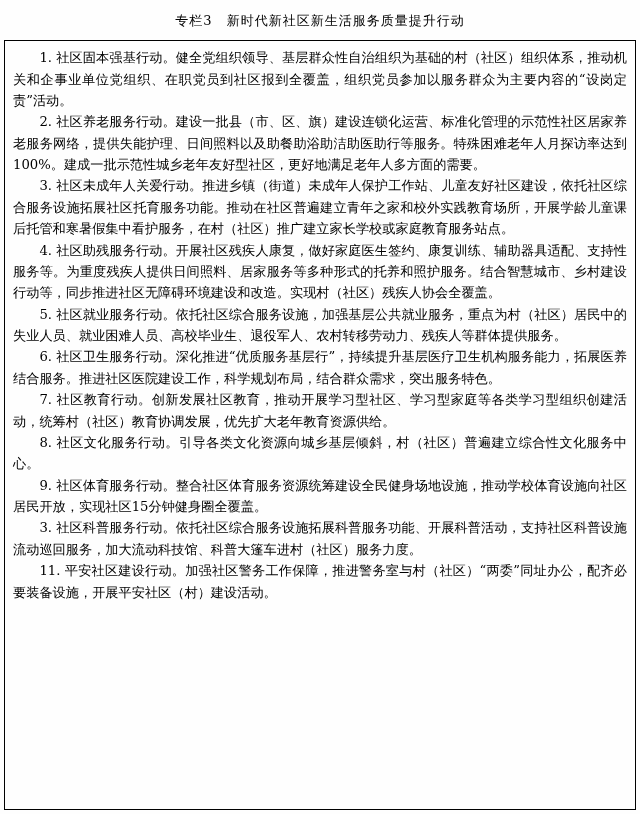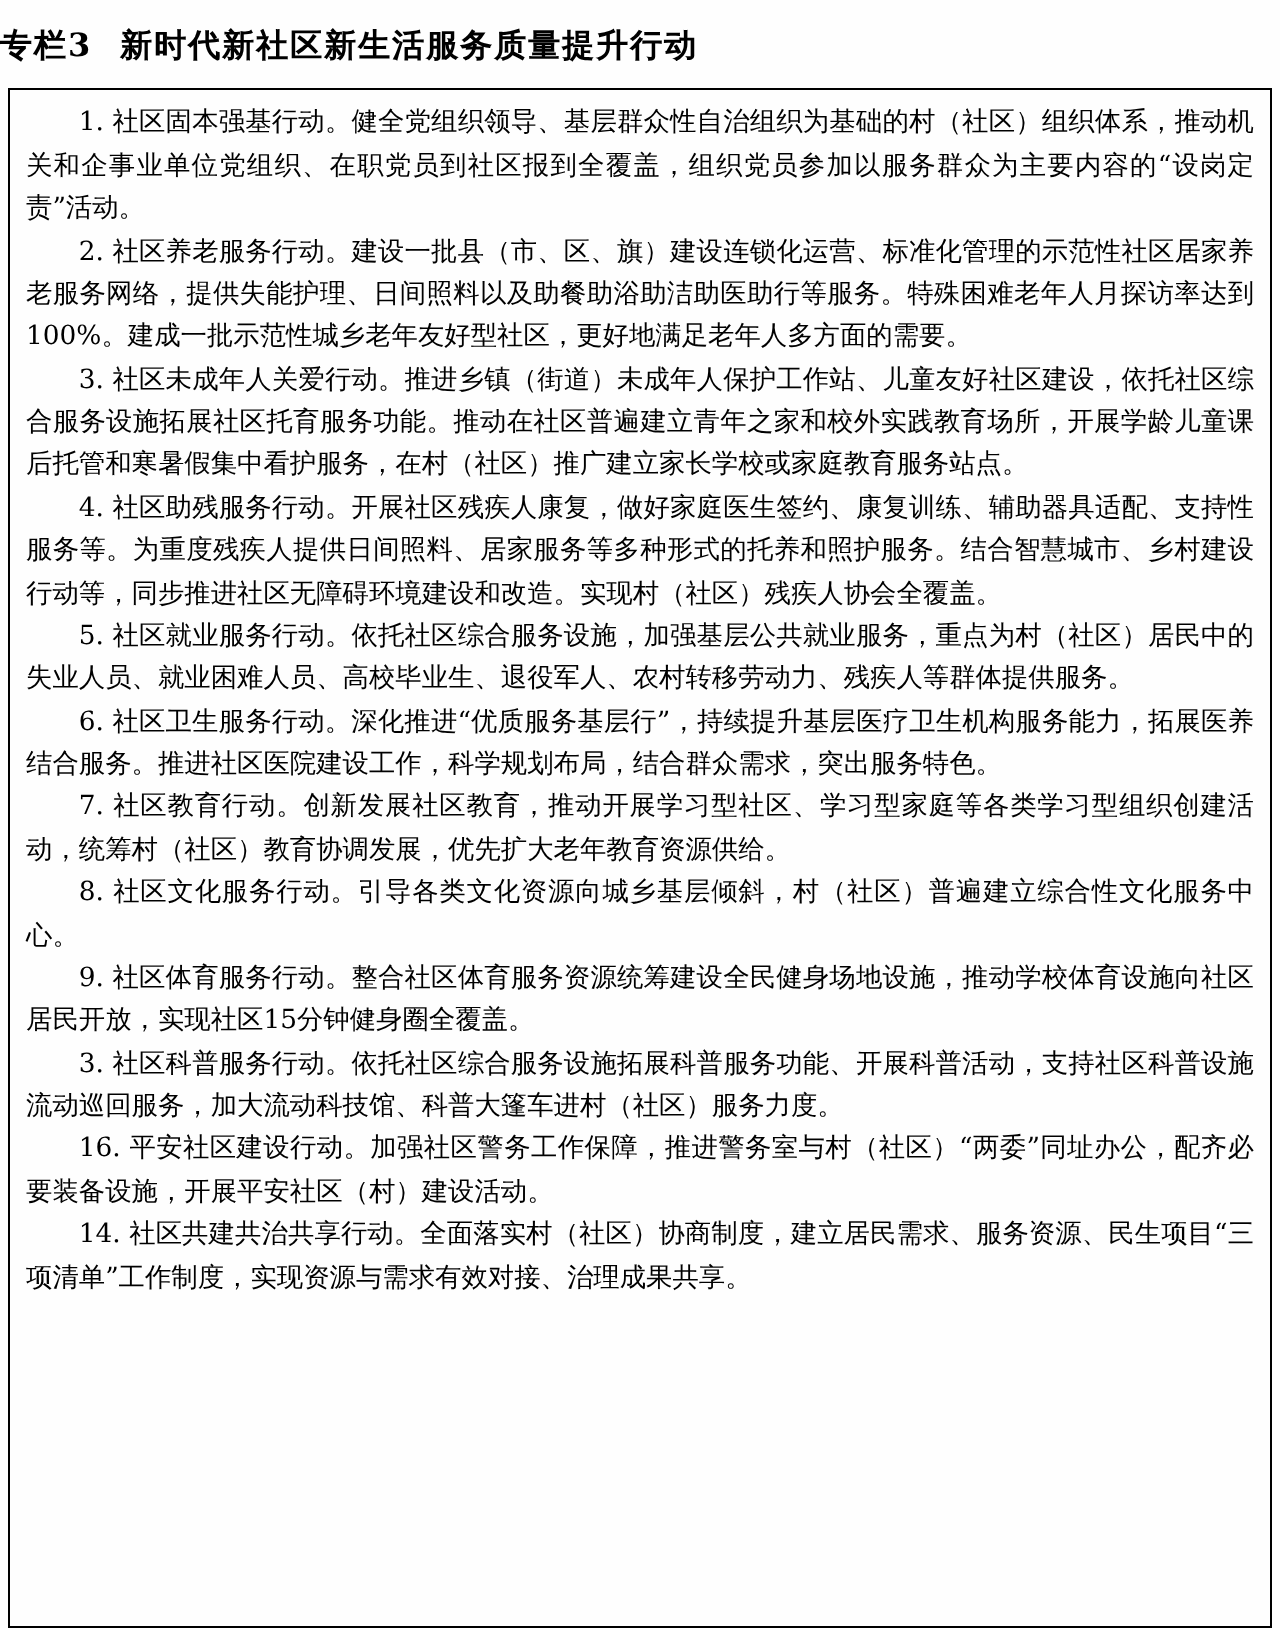--- a/index.html
+++ b/index.html
@@ -16,22 +16,23 @@
   }
   .page {
     width: 640px;
     height: 814px;
     box-sizing: border-box;
     padding: 0;
     position: relative;
     background: #fefefe;
   }
   .doc-title {
-    font-weight: bold;
-    font-size: 16px;
+    text-align: center;
+    font-weight: normal;
+    font-size: 13px;
     letter-spacing: 1px;
     padding: 12px 0 10px 0;
     font-family: "DejaVu Serif", "Liberation Serif", serif;
     line-height: 1.4;
   }
   .doc-title .num {
     margin-right: 14px;
   }
   .box {
     border: 1px solid #000;
@@ -66,17 +67,16 @@
     <p class="para">1. 社区固本强基行动。健全党组织领导、基层群众性自治组织为基础的村（社区）组织体系，推动机关和企事业单位党组织、在职党员到社区报到全覆盖，组织党员参加以服务群众为主要内容的“设岗定责”活动。</p>
     <p class="para">2. 社区养老服务行动。建设一批县（市、区、旗）建设连锁化运营、标准化管理的示范性社区居家养老服务网络，提供失能护理、日间照料以及助餐助浴助洁助医助行等服务。特殊困难老年人月探访率达到100%。建成一批示范性城乡老年友好型社区，更好地满足老年人多方面的需要。</p>
     <p class="para">3. 社区未成年人关爱行动。推进乡镇（街道）未成年人保护工作站、儿童友好社区建设，依托社区综合服务设施拓展社区托育服务功能。推动在社区普遍建立青年之家和校外实践教育场所，开展学龄儿童课后托管和寒暑假集中看护服务，在村（社区）推广建立家长学校或家庭教育服务站点。</p>
     <p class="para">4. 社区助残服务行动。开展社区残疾人康复，做好家庭医生签约、康复训练、辅助器具适配、支持性服务等。为重度残疾人提供日间照料、居家服务等多种形式的托养和照护服务。结合智慧城市、乡村建设行动等，同步推进社区无障碍环境建设和改造。实现村（社区）残疾人协会全覆盖。</p>
     <p class="para">5. 社区就业服务行动。依托社区综合服务设施，加强基层公共就业服务，重点为村（社区）居民中的失业人员、就业困难人员、高校毕业生、退役军人、农村转移劳动力、残疾人等群体提供服务。</p>
     <p class="para">6. 社区卫生服务行动。深化推进“优质服务基层行”，持续提升基层医疗卫生机构服务能力，拓展医养结合服务。推进社区医院建设工作，科学规划布局，结合群众需求，突出服务特色。</p>
     <p class="para">7. 社区教育行动。创新发展社区教育，推动开展学习型社区、学习型家庭等各类学习型组织创建活动，统筹村（社区）教育协调发展，优先扩大老年教育资源供给。</p>
     <p class="para">8. 社区文化服务行动。引导各类文化资源向城乡基层倾斜，村（社区）普遍建立综合性文化服务中心。</p>
     <p class="para">9. 社区体育服务行动。整合社区体育服务资源统筹建设全民健身场地设施，推动学校体育设施向社区居民开放，实现社区15分钟健身圈全覆盖。</p>
     <p class="para">3. 社区科普服务行动。依托社区综合服务设施拓展科普服务功能、开展科普活动，支持社区科普设施流动巡回服务，加大流动科技馆、科普大篷车进村（社区）服务力度。</p>
-    <p class="para">16. 平安社区建设行动。加强社区警务工作保障，推进警务室与村（社区）“两委”同址办公，配齐必要装备设施，开展平安社区（村）建设活动。</p>
-    <p class="para">14. 社区共建共治共享行动。全面落实村（社区）协商制度，建立居民需求、服务资源、民生项目“三项清单”工作制度，实现资源与需求有效对接、治理成果共享。</p>
+    <p class="para">11. 平安社区建设行动。加强社区警务工作保障，推进警务室与村（社区）“两委”同址办公，配齐必要装备设施，开展平安社区（村）建设活动。</p>
   </div>
 
 </div>
 
 </body></html>

